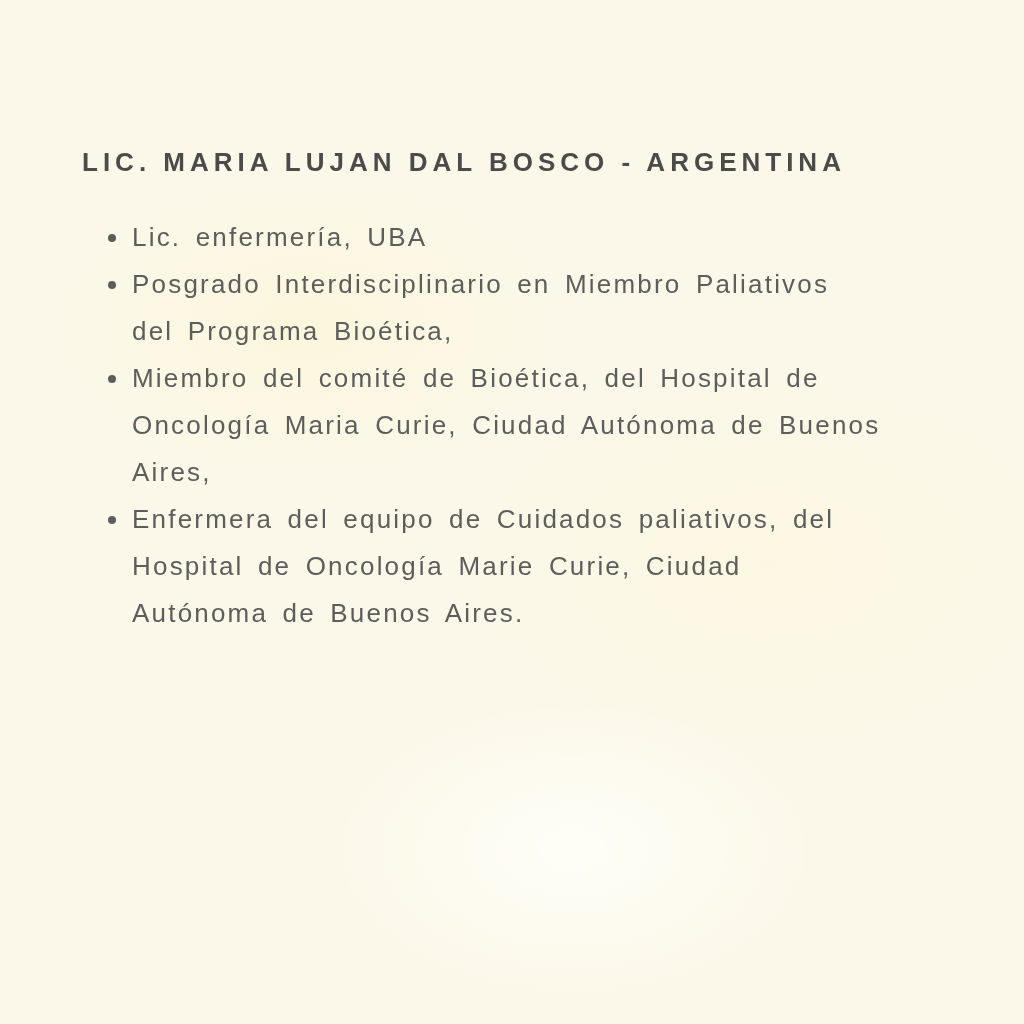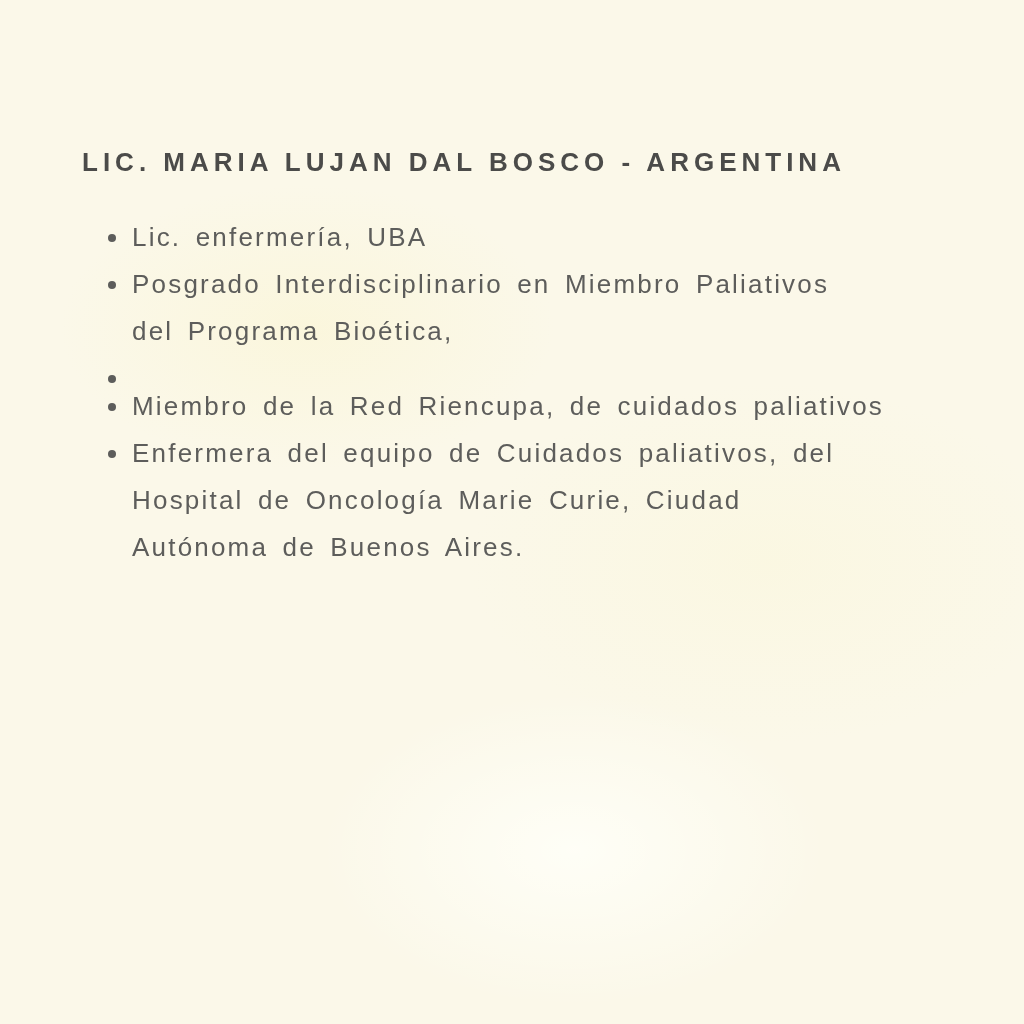--- a/index.html
+++ b/index.html
@@ -82,28 +82,25 @@
         </span>
         <span class="bullet-text">Posgrado Interdisciplinario en Miembro Paliativos
 del Programa Bioética,</span>
       </li>
 
 
       <li>
         <span class="bullet-marker">
           <span class="dot"></span>
         </span>
+        <span class="bullet-text">Miembro del comité de Bioética, del Hospital de
+Oncología Maria Curie, Ciudad Autónoma de Buenos
+Aires,</span>
       </li>
 
-      <li>
-        <span class="bullet-marker">
-          <span class="dot"></span>
-        </span>
-        <span class="bullet-text">Miembro de la Red Riencupa, de cuidados paliativos</span>
-      </li>
 
       <li>
         <span class="bullet-marker">
           <span class="dot"></span>
         </span>
         <span class="bullet-text">Enfermera del equipo de Cuidados paliativos, del
 Hospital de Oncología Marie Curie, Ciudad
 Autónoma de Buenos Aires.</span>
       </li>
     </ul>

